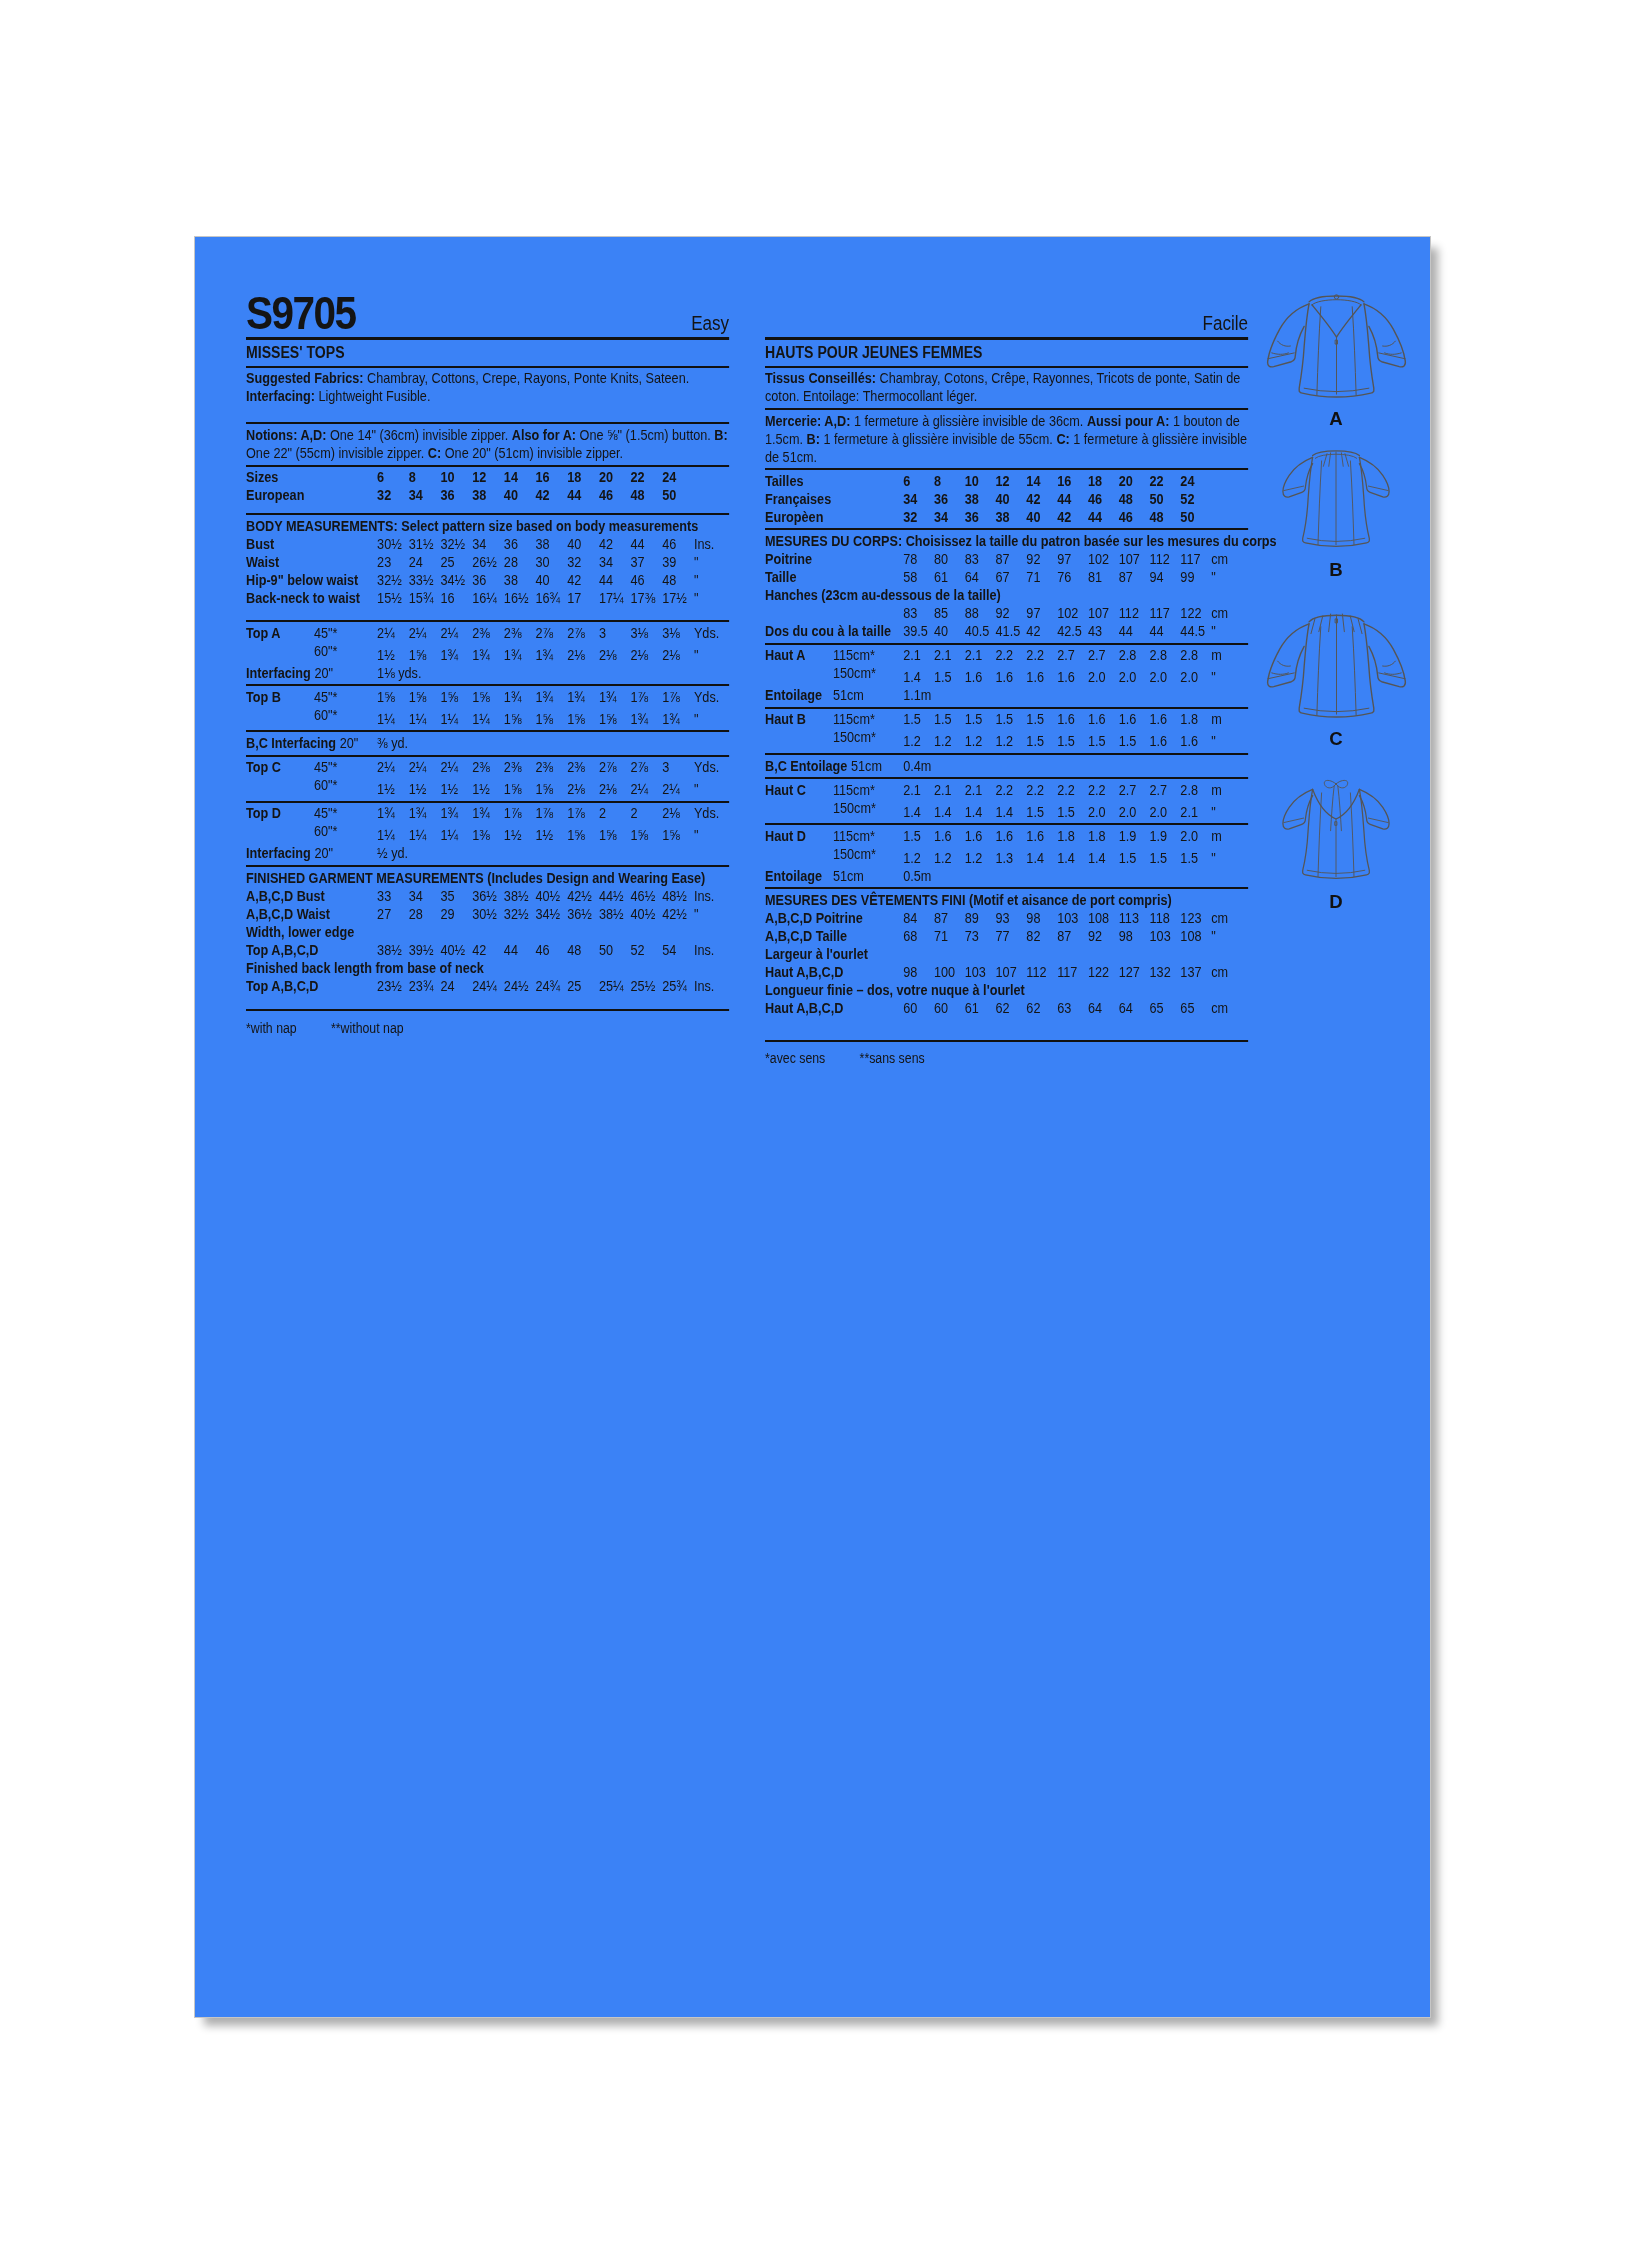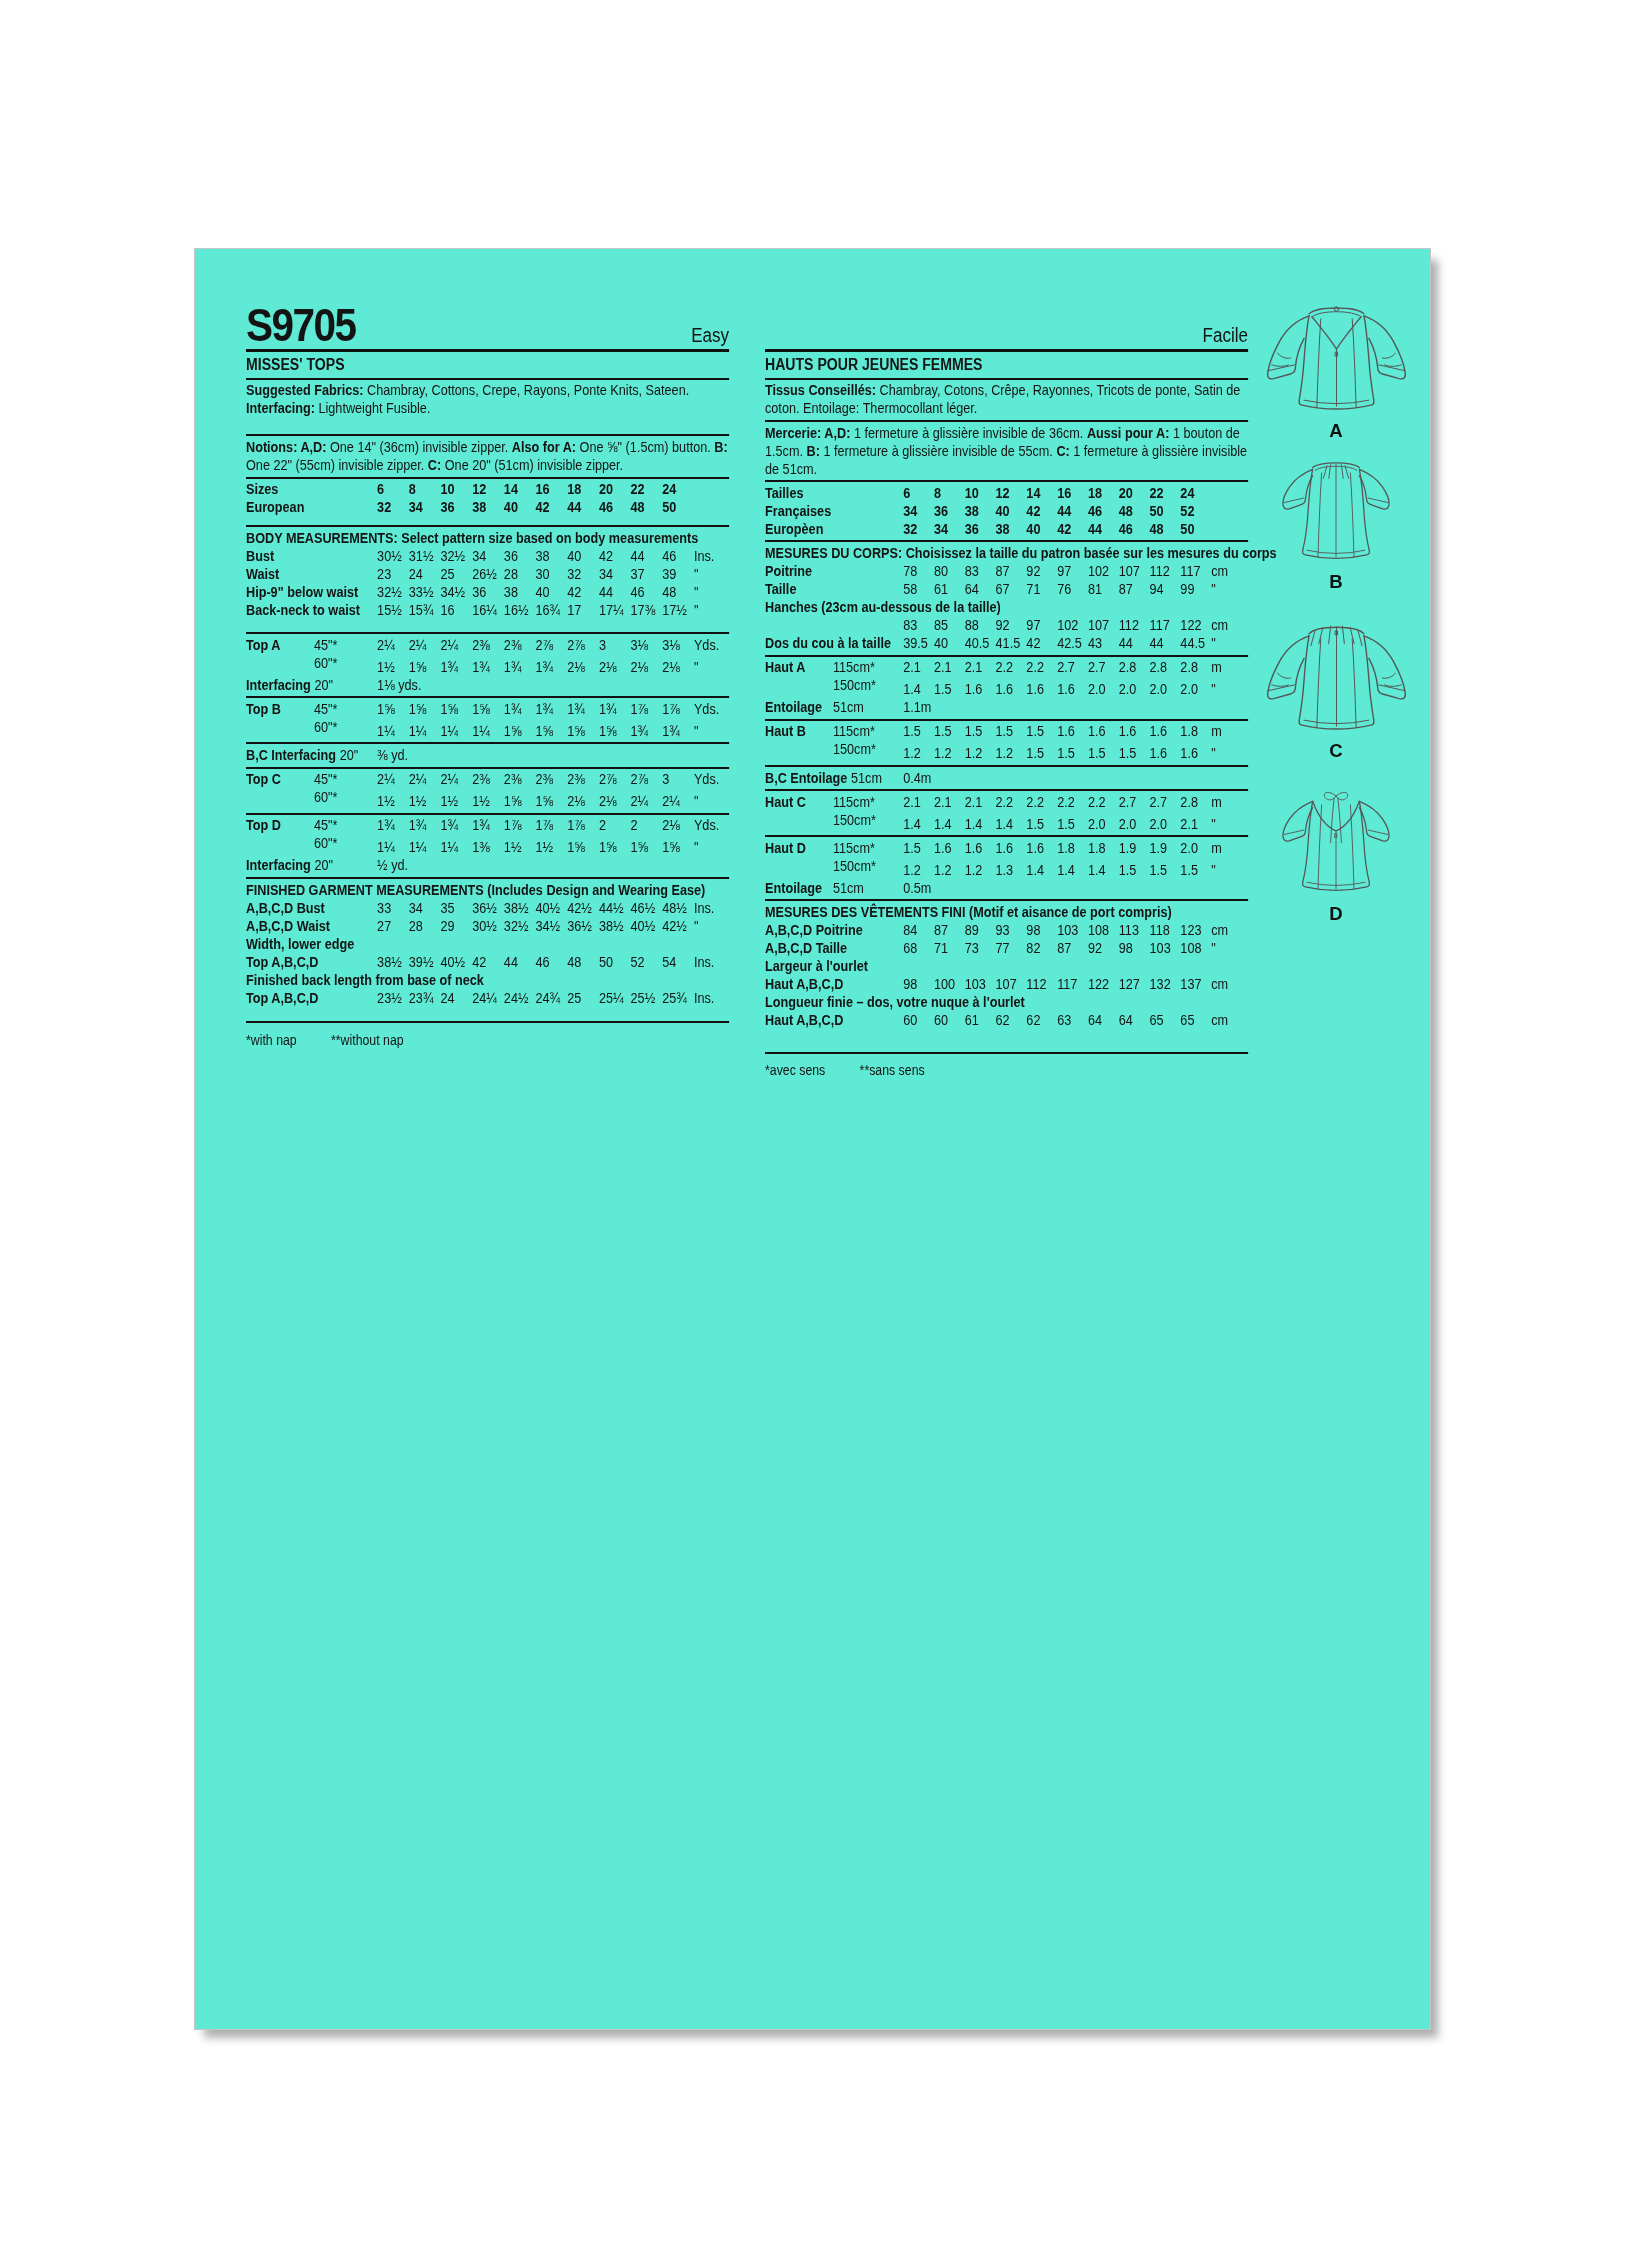--- a/index.html
+++ b/index.html
@@ -1,18 +1,18 @@
 <!DOCTYPE html>
 <html style="font-size:13.5px"><head>
 <meta charset="utf-8">
 <style>
   html,body{margin:0;padding:0;background:#ffffff;}
   body{width:1644px;height:2261px;position:relative;overflow:hidden;
        font-family:"Liberation Sans","DejaVu Sans",sans-serif;color:#141414;}
-  .page{position:absolute;left:194px;top:248px;width:1235px;height:1780px;background:#5eead4;
+  .page{position:absolute;left:194px;top:236px;width:1235px;height:1780px;background:#3b82f6;
         border:0.8px solid #c6c6c6;box-shadow:8.5px 10px 8.5px -1.7px rgba(0,0,0,0.32);}
   .colwrap{position:absolute;top:44px;width:549px;transform:scaleX(0.88);transform-origin:0 0;}
   .col-en{left:51px;}
   .col-fr{left:570px;}
   
   .titlebar{display:flex;align-items:flex-end;height:52px;border-bottom:3px solid #111;padding-bottom:4.2px;}
   .bigtitle{font-size:46px;font-weight:700;letter-spacing:-1.7px;line-height:0.85;}
   .difficulty{margin-left:auto;font-size:19.4px;font-weight:400;line-height:1;}
   .colhead{font-size:16px;font-weight:700;padding:4.2px 0 3.4px;border-bottom:2.1px solid #111;white-space:nowrap;}
   

